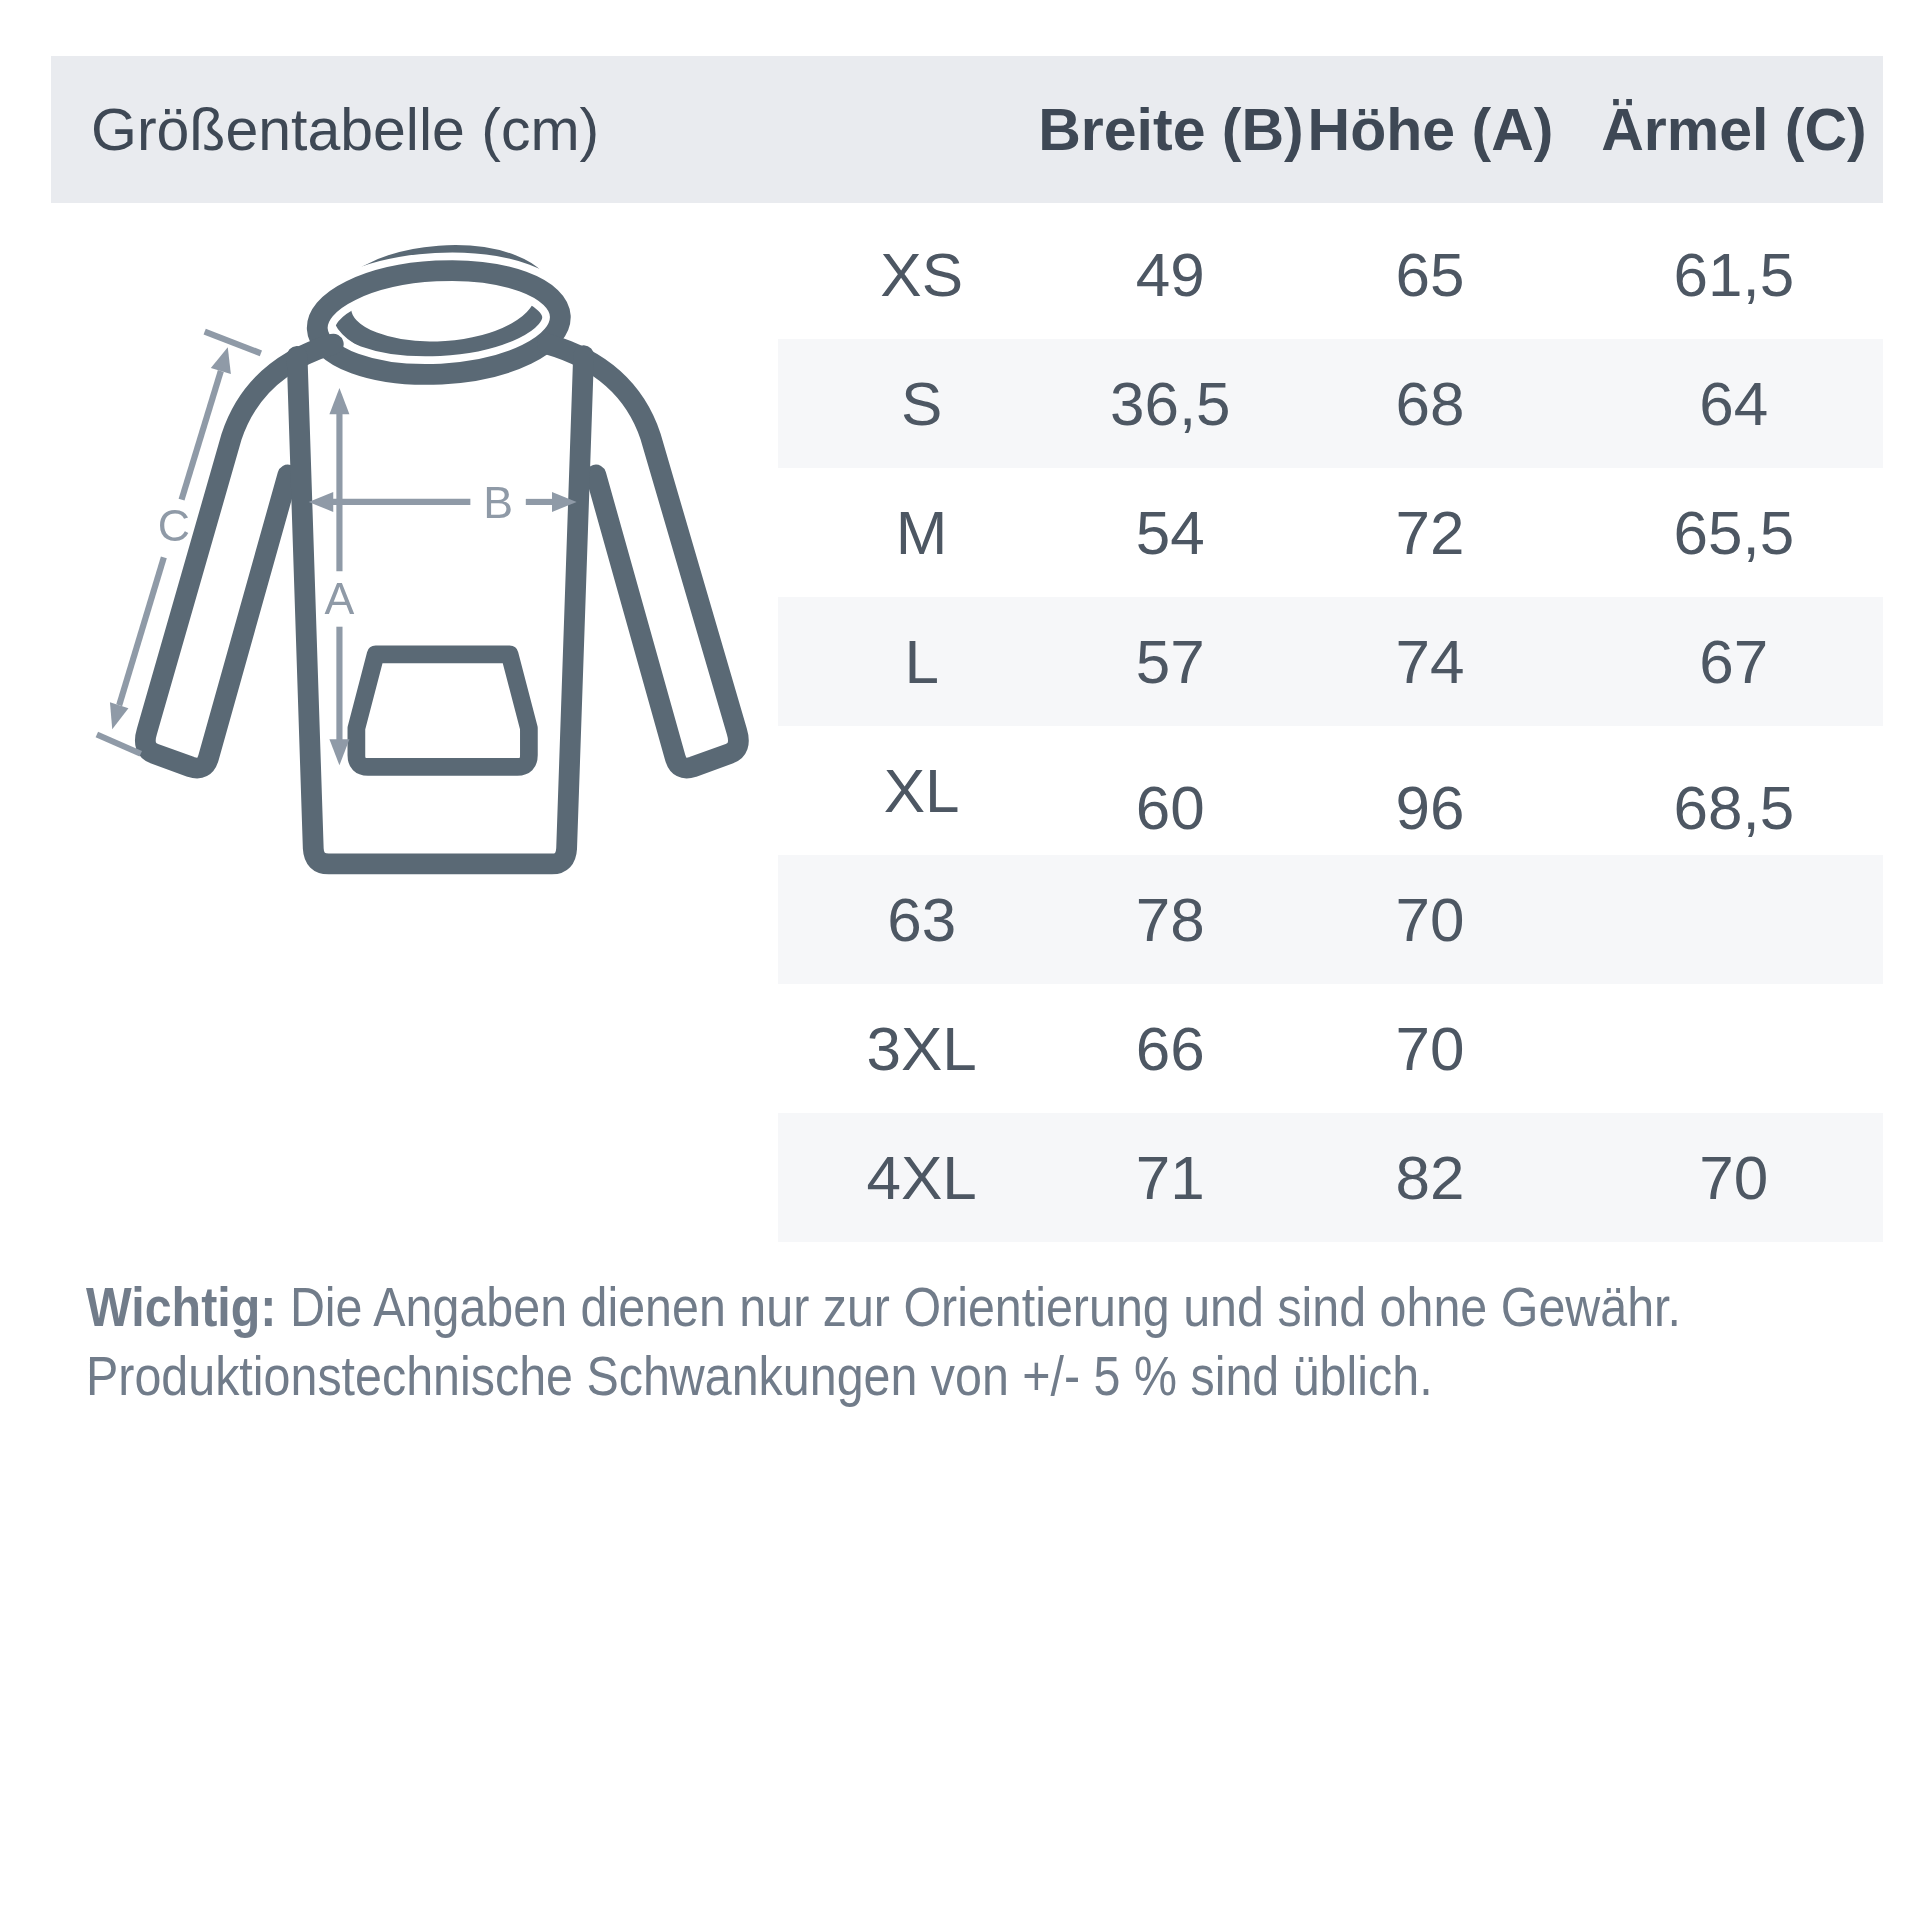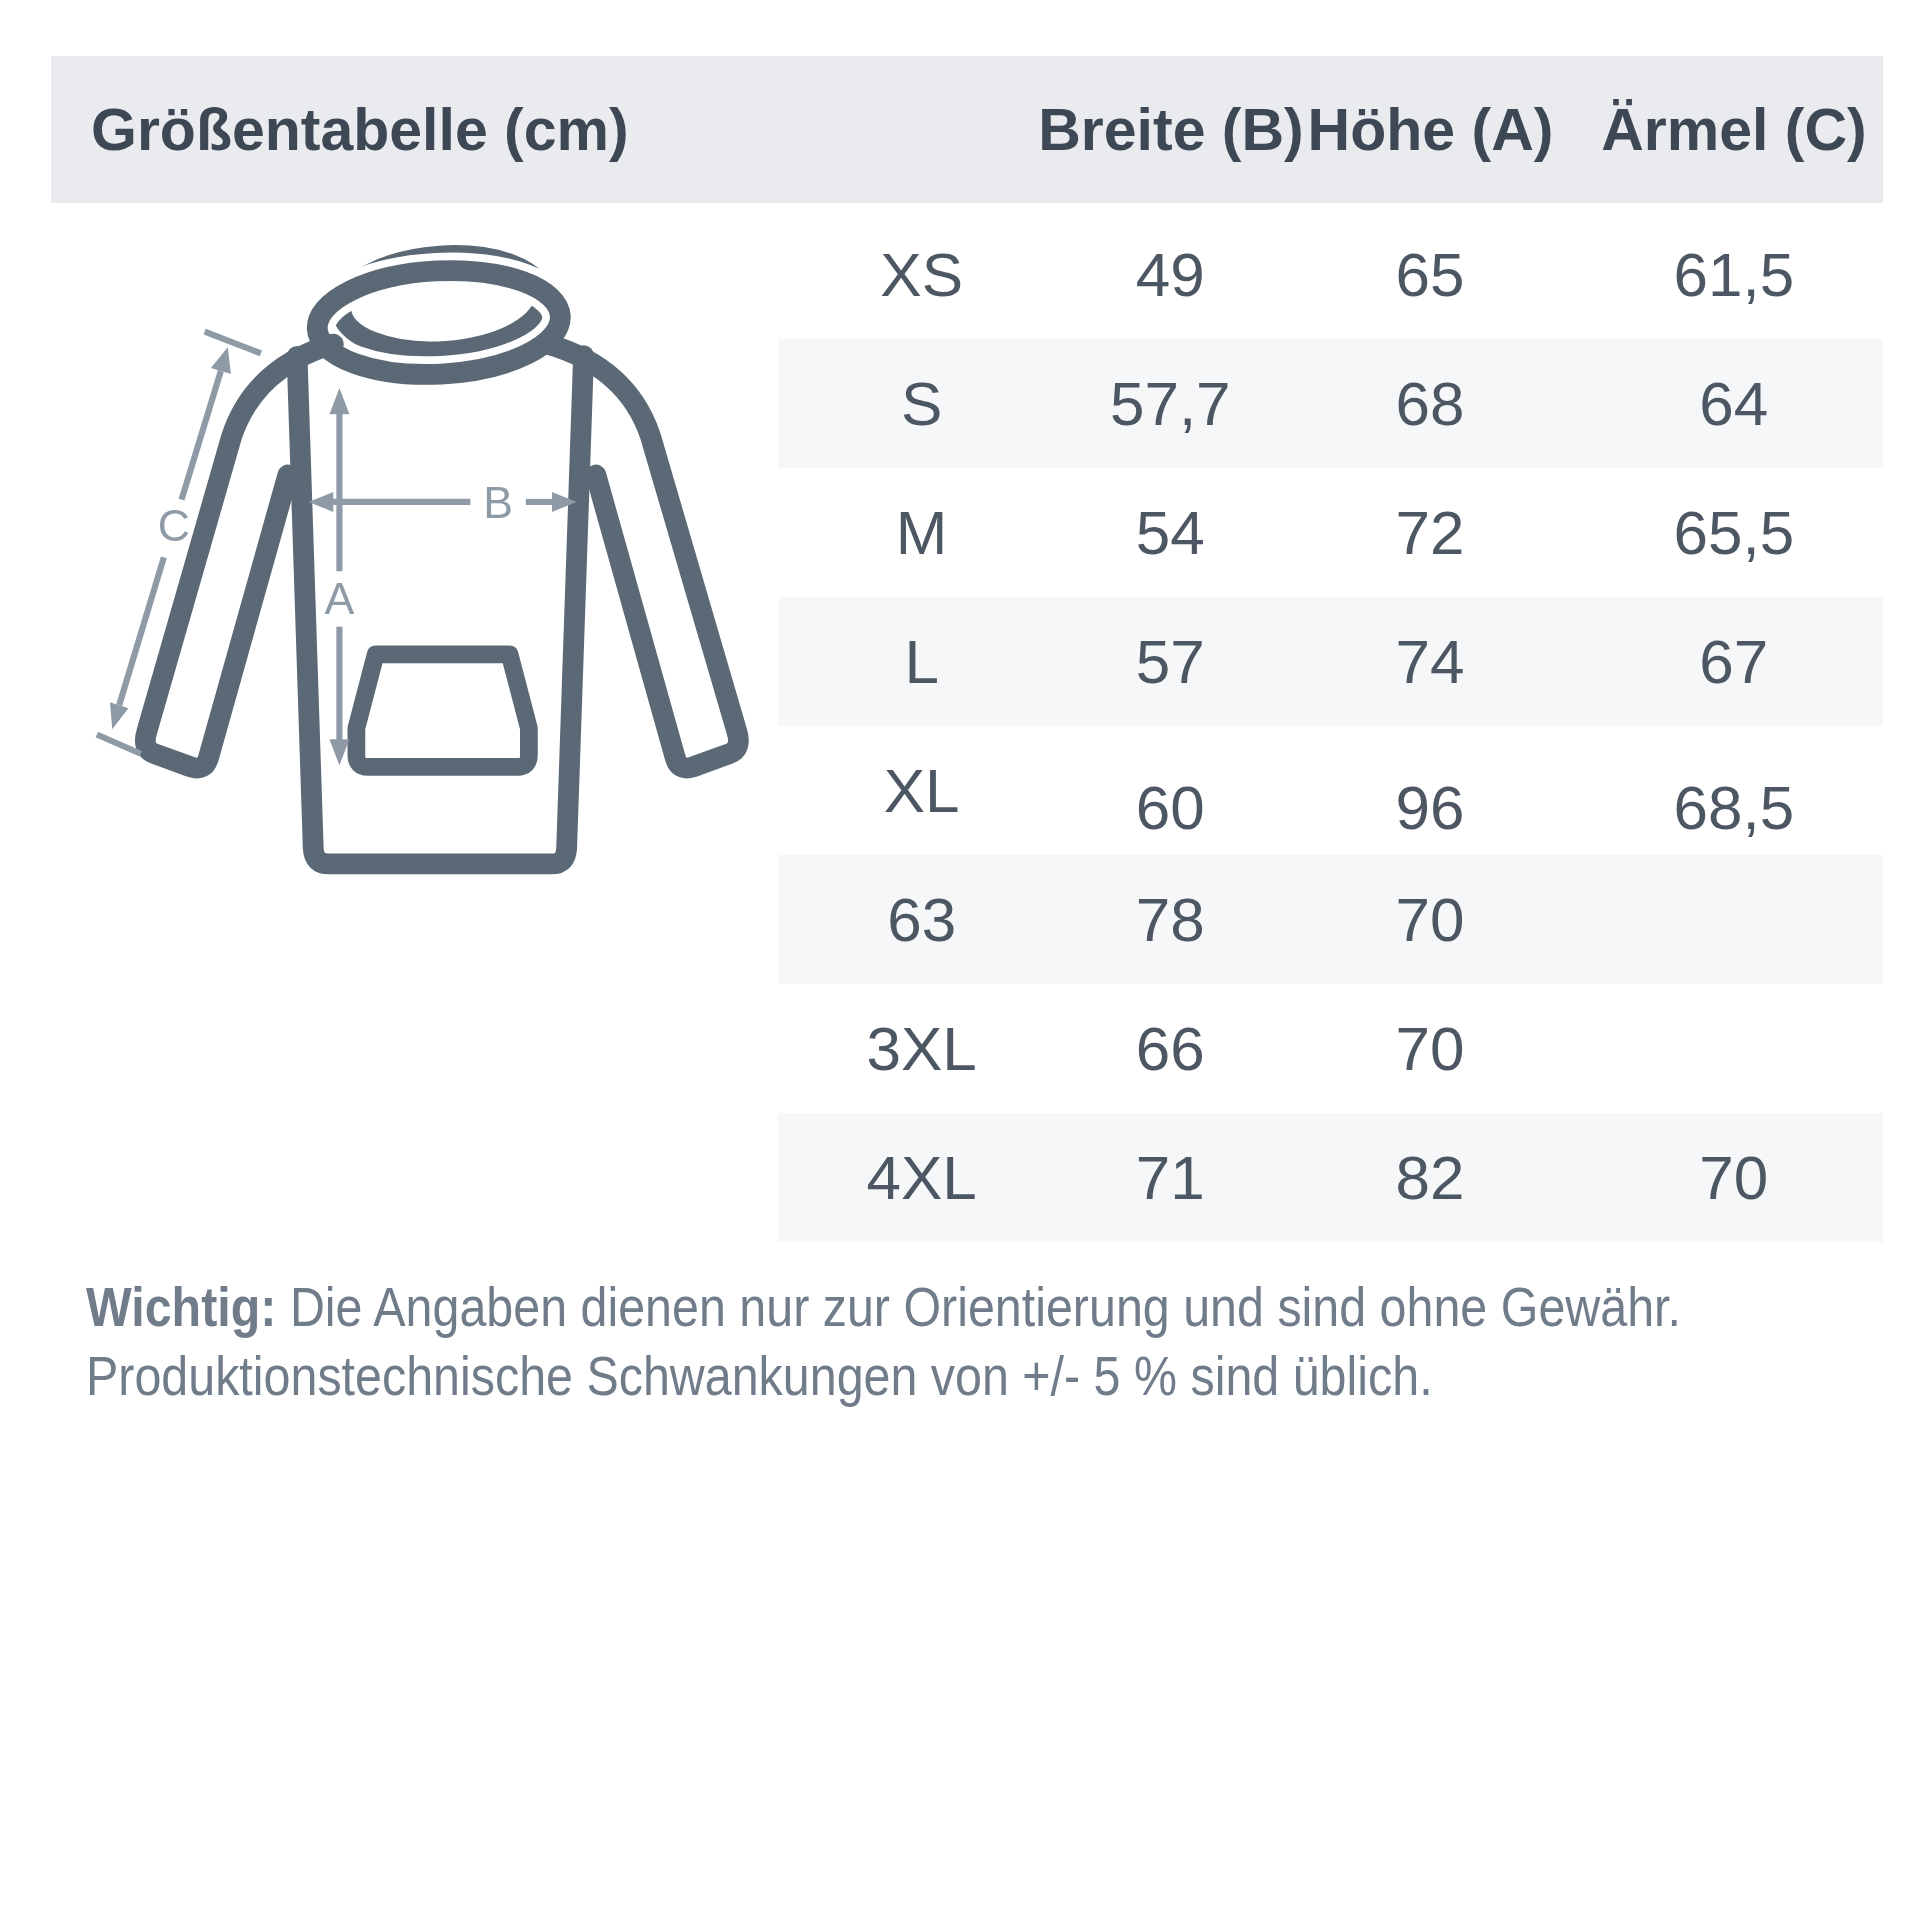--- a/index.html
+++ b/index.html
@@ -21,21 +21,21 @@
     overflow:hidden;
   }
   .header{
     position:absolute;left:51px;top:56px;
     width:1832px;height:147px;
     background:var(--header-bg);
   }
   .title{
     position:absolute;left:40px;top:0;height:147px;
     display:flex;align-items:center;
-    font-size:59px;font-weight:bold;color:var(--heading-text);
+    font-size:59px;font-weight:normal;color:var(--heading-text);
     white-space:nowrap;
   }
   .head-col{
     position:absolute;top:0;height:147px;
     display:flex;align-items:center;justify-content:center;
     font-size:59px;font-weight:bold;color:var(--heading-text);
     white-space:nowrap;
   }
   .head-col.c1{left:1015px;width:210px;}
   .head-col.c2{left:1225px;width:309px;}
@@ -129,21 +129,21 @@
 
       <div class="row">
         <div class="cell">XS</div>
         <div class="cell">49</div>
         <div class="cell">65</div>
         <div class="cell">61,5</div>
       </div>
 
       <div class="row striped">
         <div class="cell">S</div>
-        <div class="cell">57,7</div>
+        <div class="cell">36,5</div>
         <div class="cell">68</div>
         <div class="cell">64</div>
       </div>
 
       <div class="row">
         <div class="cell">M</div>
         <div class="cell">54</div>
         <div class="cell">72</div>
         <div class="cell">65,5</div>
       </div>

